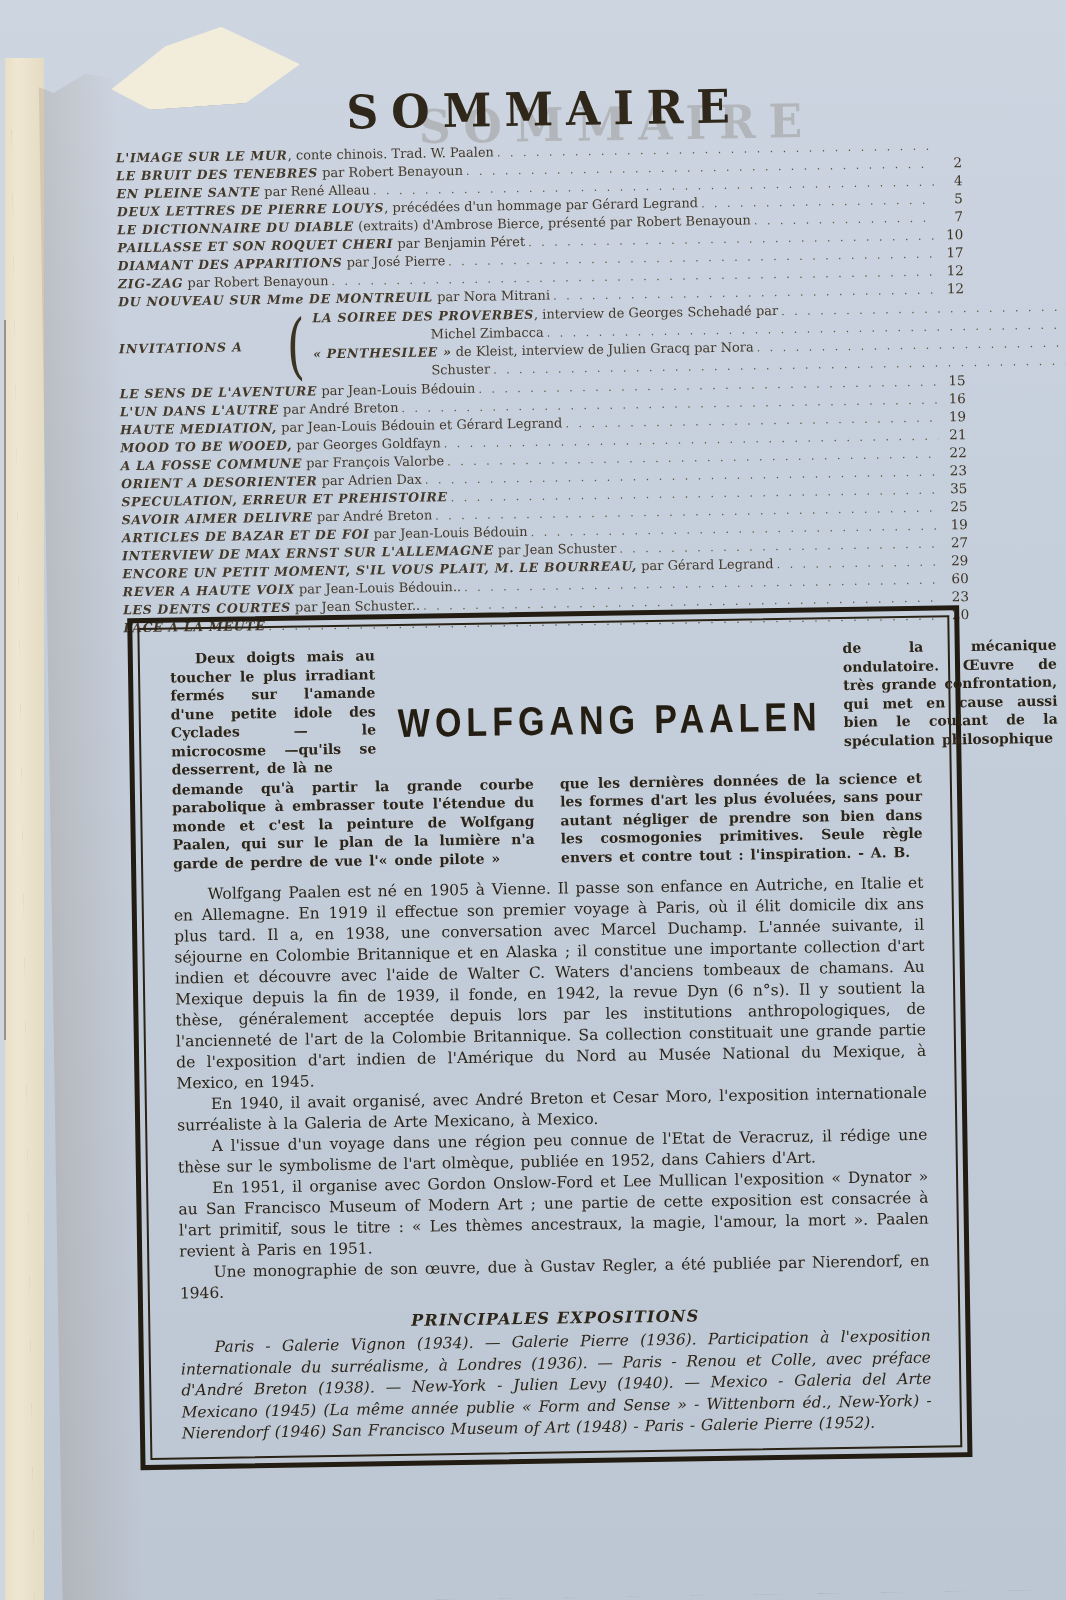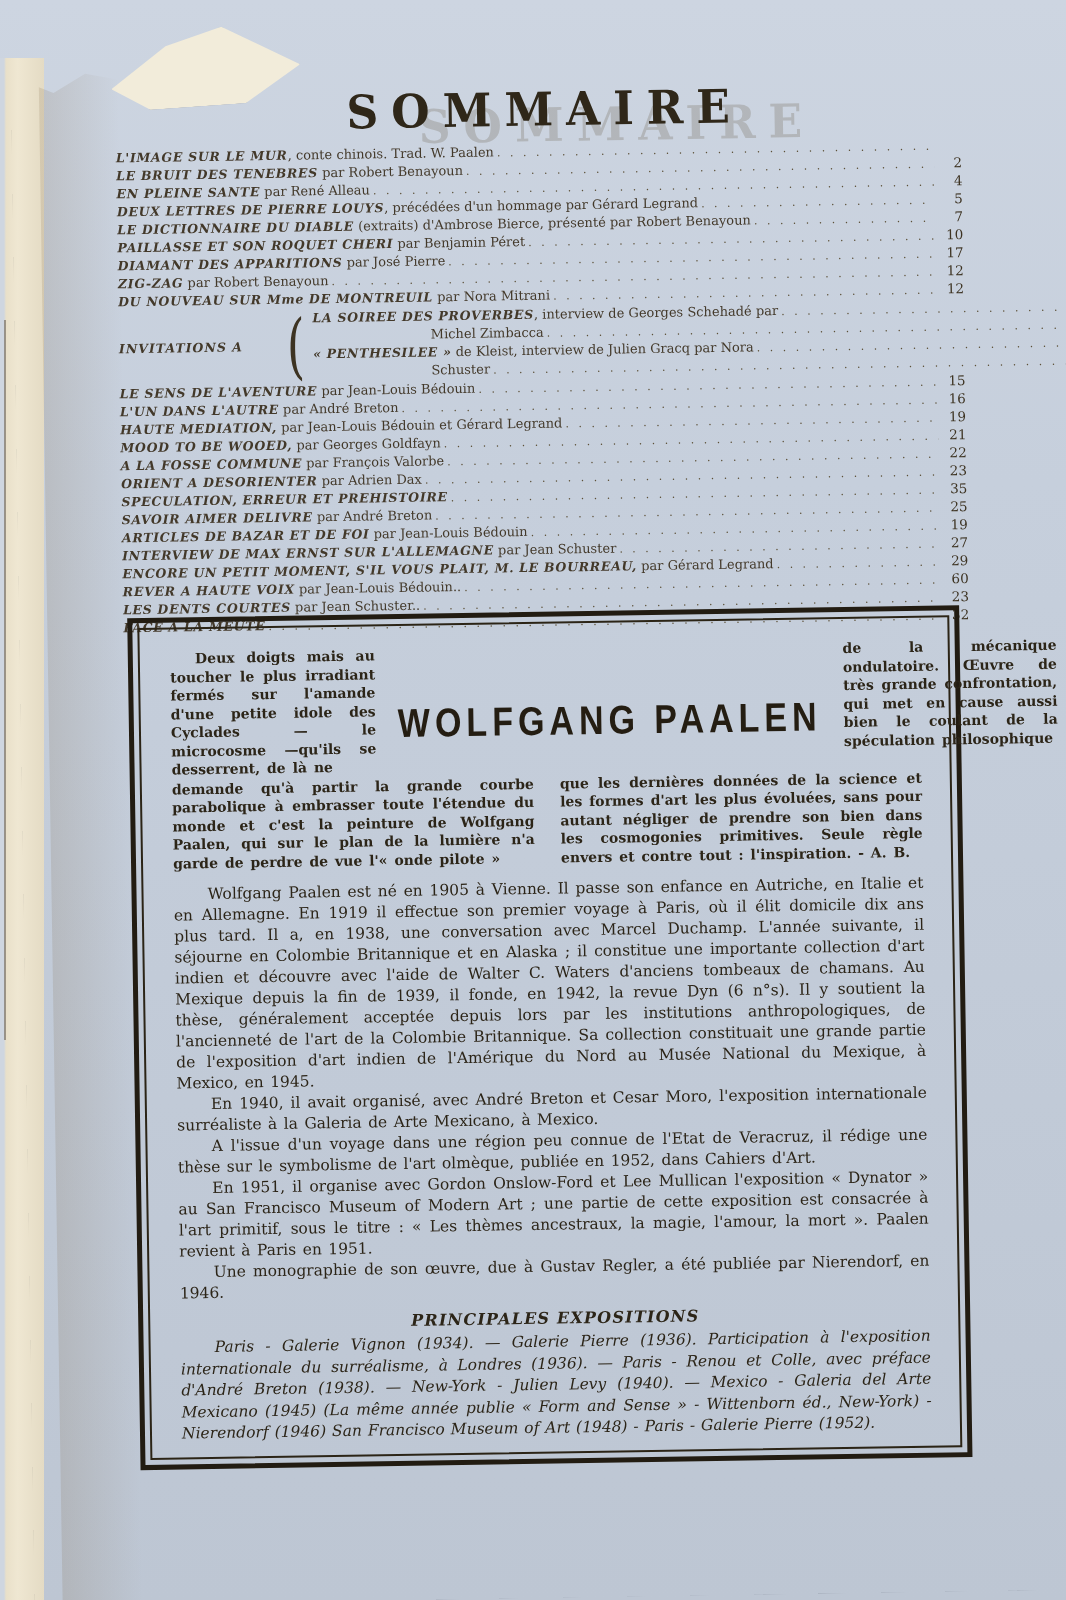--- a/index.html
+++ b/index.html
@@ -241,21 +241,21 @@
     <div class="row">
         <span class="tt">LES DENTS COURTES</span>
         <span class="rr"> par Jean Schuster..</span>
         <span class="leader"></span>
         <span class="pg">23</span>
       </div>
     <div class="row">
         <span class="tt">FACE A LA MEUTE</span>
         <span class="rr"></span>
         <span class="leader"></span>
-        <span class="pg">32</span>
+        <span class="pg">20</span>
       </div>
   </div>
 
   <div class="panel">
     <div class="panel-inner">
 
       <div class="epi-top">
         <div class="epi epi-indent">Deux doigts mais au toucher le plus irradiant fermés sur l'amande d'une petite idole des Cyclades — le microcosme —qu'ils se desserrent, de là ne</div>
         <div class="panel-title">WOLFGANG PAALEN</div>
         <div class="epi">de la mécanique ondulatoire. Œuvre de très grande confrontation, qui met en cause aussi bien le coulant de la spéculation philosophique</div>

